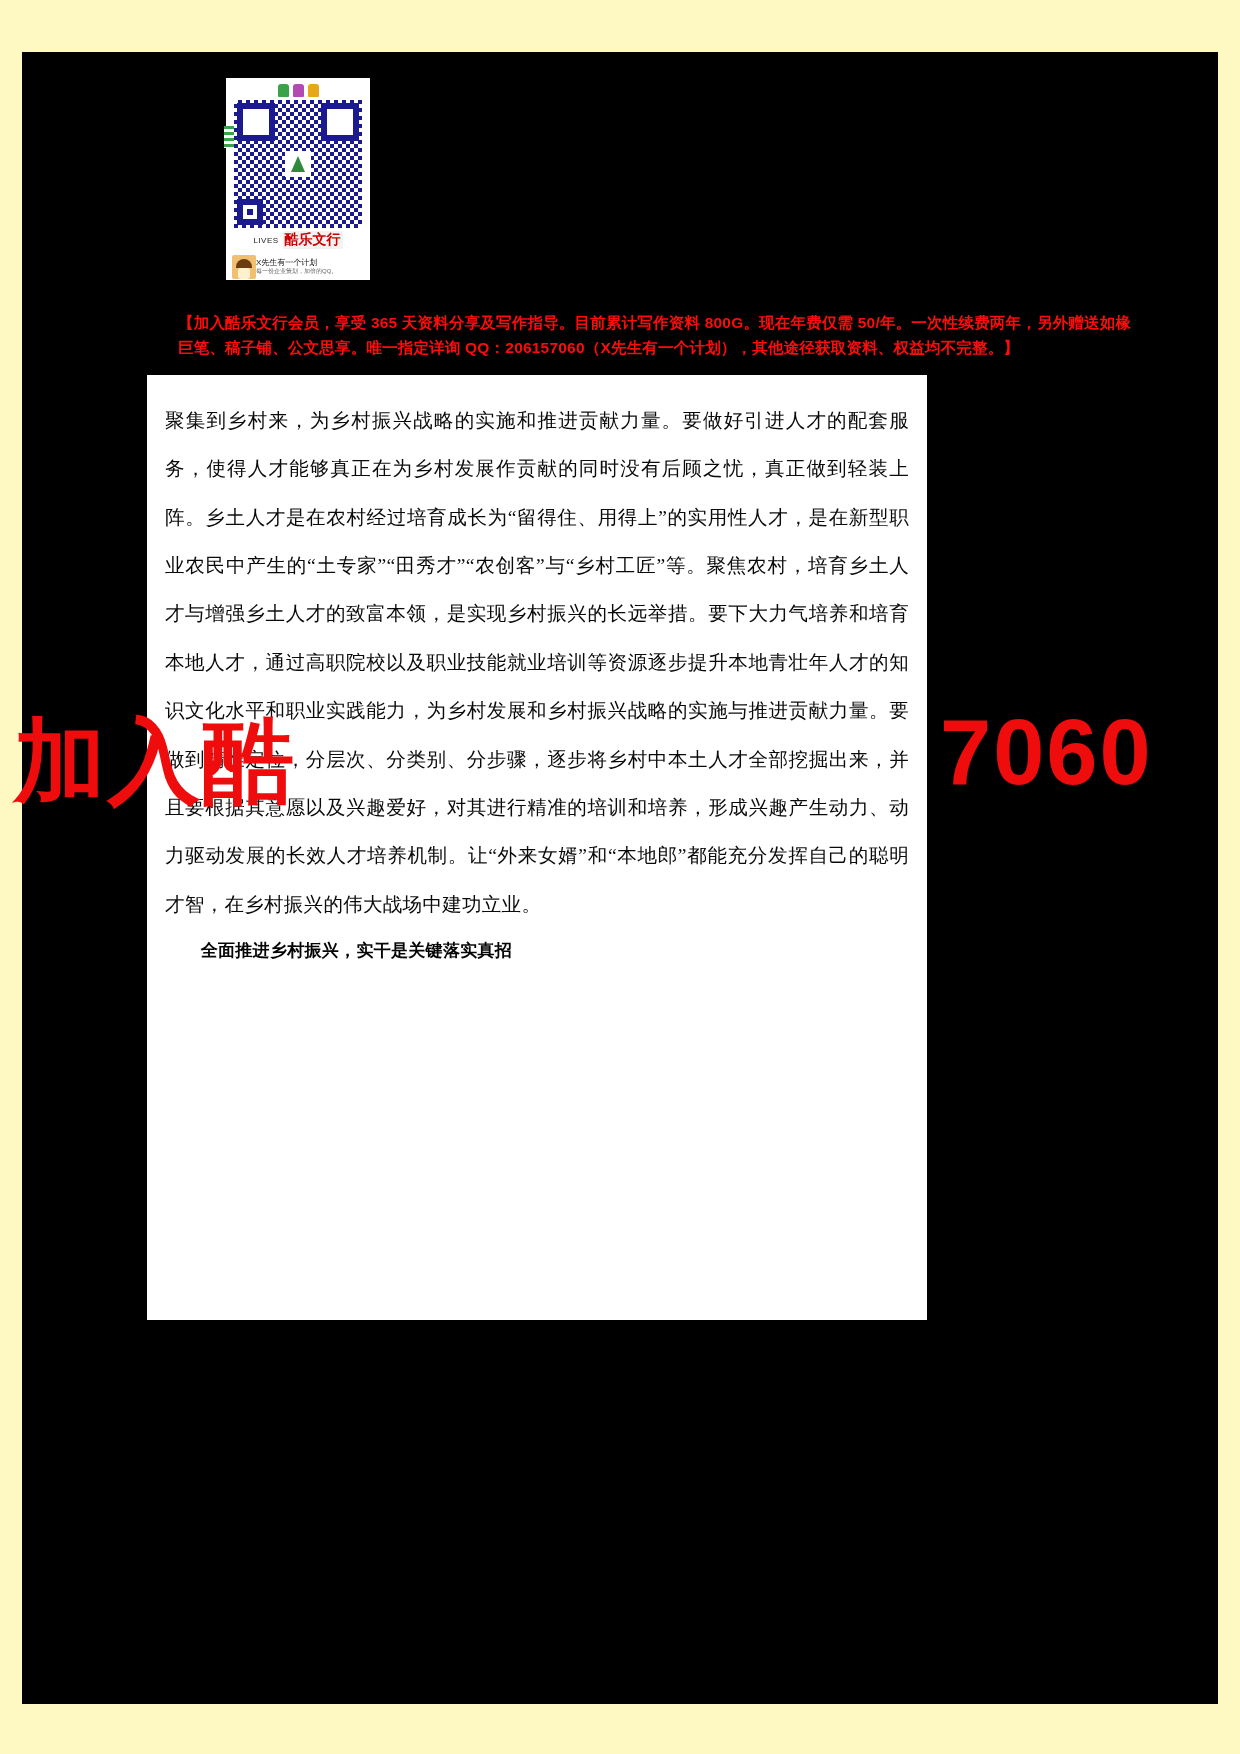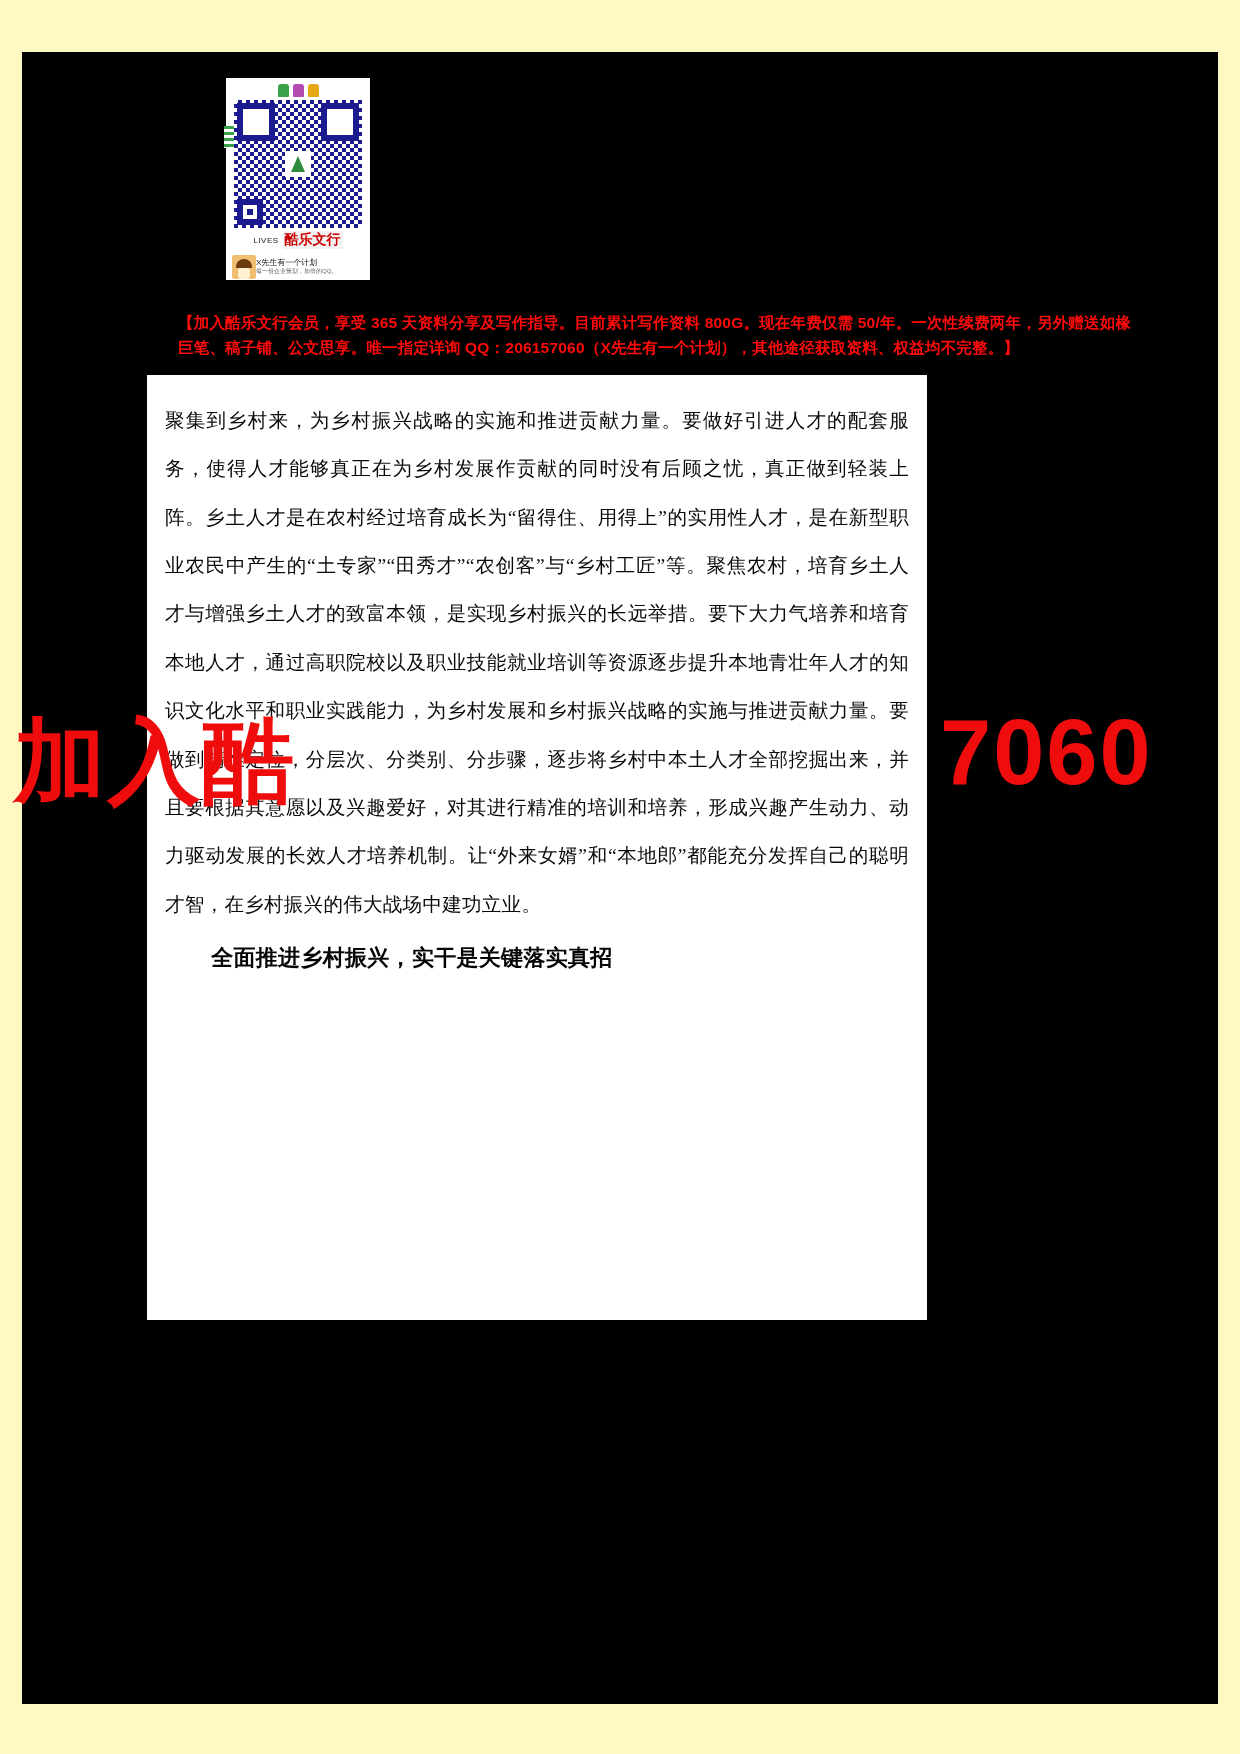--- a/index.html
+++ b/index.html
@@ -146,21 +146,21 @@
     font-size: 19.5px;
     color: #0a0a0a;
     line-height: 2.48;
     text-align: justify;
     letter-spacing: .3px;
   }
   .doc-body p { margin: 0; }
   .doc-h3 {
     font-family: "Liberation Sans", sans-serif;
     font-weight: bold;
-    font-size: 22px;
+    font-size: 17px;
     color: #050505;
     line-height: 2.6;
     text-indent: 2.1em;
     margin: 0;
   }
   .indent { text-indent: 2.1em; }
 
   
   .watermark {
     position: absolute;

